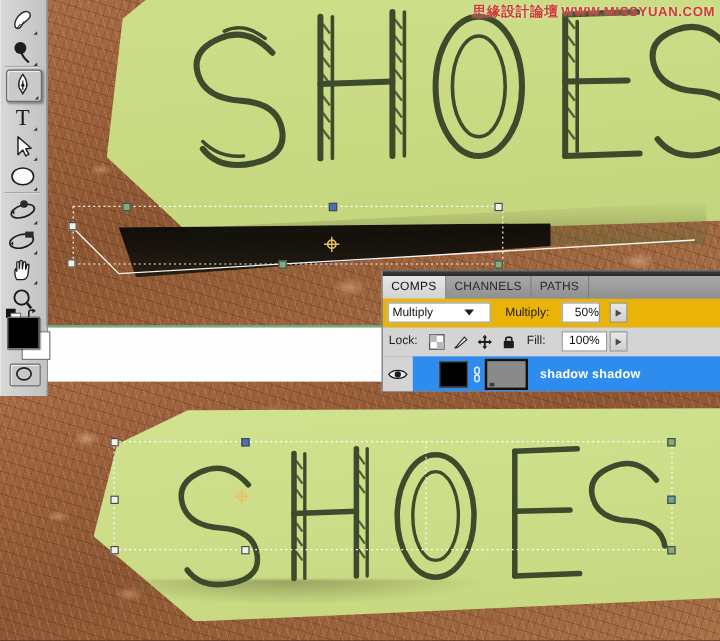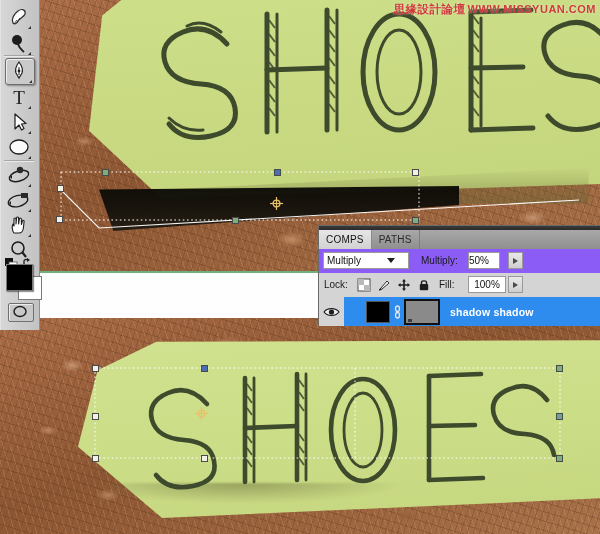--- a/index.html
+++ b/index.html
@@ -133,31 +133,31 @@
   #tabrow{position:absolute;left:0;top:4px;width:282px;height:19px;
     background:#9c9c9c;display:flex;align-items:stretch;}
   .ptab{display:flex;align-items:center;padding:0 7px;font-size:10px;
     color:#2a2a2a;letter-spacing:.2px;border-right:1px solid #7d7d7d;
     background:linear-gradient(to bottom,#a8a8a8,#8f8f8f);cursor:pointer;white-space:nowrap;}
   .ptab.active{background:linear-gradient(to bottom,#e6e6e6,#d2d2d2);color:#111;
     border-right:1px solid #8a8a8a;}
   #tabfill{flex:1;background:linear-gradient(to bottom,#a8a8a8,#8f8f8f);}
 
   #blendrow{position:absolute;left:0;top:23px;width:282px;height:24px;
-     background:#8b5cf6;border-bottom:1px solid #b6b6b6;}
+     background:#eab308;border-bottom:1px solid #b6b6b6;}
   #blend-select{position:absolute;left:4px;top:3px;width:86px;height:17px;
      background:#fff;border:1px solid #9a9a9a;box-sizing:border-box;
      font-size:10px;color:#111;line-height:15px;padding-left:3px;cursor:pointer;}
   #blend-arrow{position:absolute;left:68px;top:9px;width:0;height:0;
      border-left:4px solid transparent;border-right:4px solid transparent;
      border-top:5px solid #1d1d1d;}
   #opacity-label{position:absolute;left:102px;top:6px;font-size:10px;color:#1b1b1b;}
   #opacity-field{position:absolute;left:149px;top:3px;width:32px;height:17px;
      background:#fff;border:1px solid #9a9a9a;box-sizing:border-box;
-     font-size:10px;color:#111;line-height:15px;text-align:left;cursor:text;}
+     font-size:10px;color:#111;line-height:15px;text-align:right;cursor:text;}
   #opacity-stepper{position:absolute;left:189px;top:3px;width:15px;height:17px;
      background:linear-gradient(to bottom,#e8e8e8,#cfcfcf);border:1px solid #9a9a9a;
      box-sizing:border-box;cursor:pointer;}
   #opacity-stepper::after{content:"";position:absolute;left:4px;top:5px;width:0;height:0;
      border-top:3px solid transparent;border-bottom:3px solid transparent;
      border-left:5px solid #4a4a4a;}
 
   #lockrow{position:absolute;left:0;top:47px;width:282px;height:24px;
      background:#d4d4d4;border-bottom:1px solid #b6b6b6;}
   #lock-label{position:absolute;left:5px;top:6px;font-size:10px;color:#1b1b1b;}
@@ -436,20 +436,21 @@
         <ellipse cx="11" cy="7.5" rx="6" ry="5" fill="none" stroke="#1d1d1d" stroke-width="1.4"></ellipse>
       </svg>
     </div>
   </div>
 
   <div id="layers-panel">
     <div id="panel-topbar"></div>
 
     <div id="tabrow">
       <div class="ptab active">COMPS</div>
+      <div class="ptab">CHANNELS</div>
       <div class="ptab">PATHS</div>
       <div id="tabfill"></div>
     </div>
 
     <div id="blendrow">
       <div id="blend-select">Multiply</div>
       <i id="blend-arrow"></i>
       <div id="opacity-label">Multiply:</div>
       <div id="opacity-field">50%</div>
       <div id="opacity-stepper"></div>

